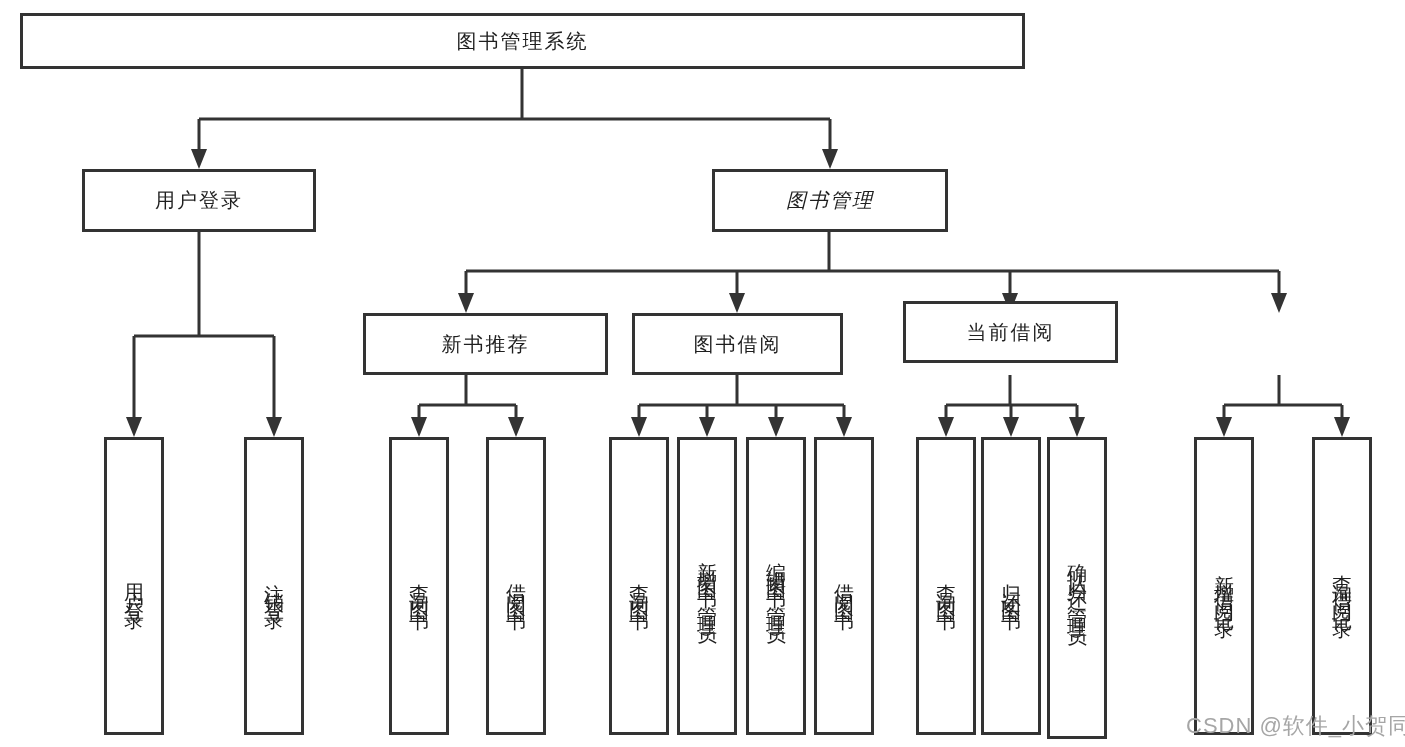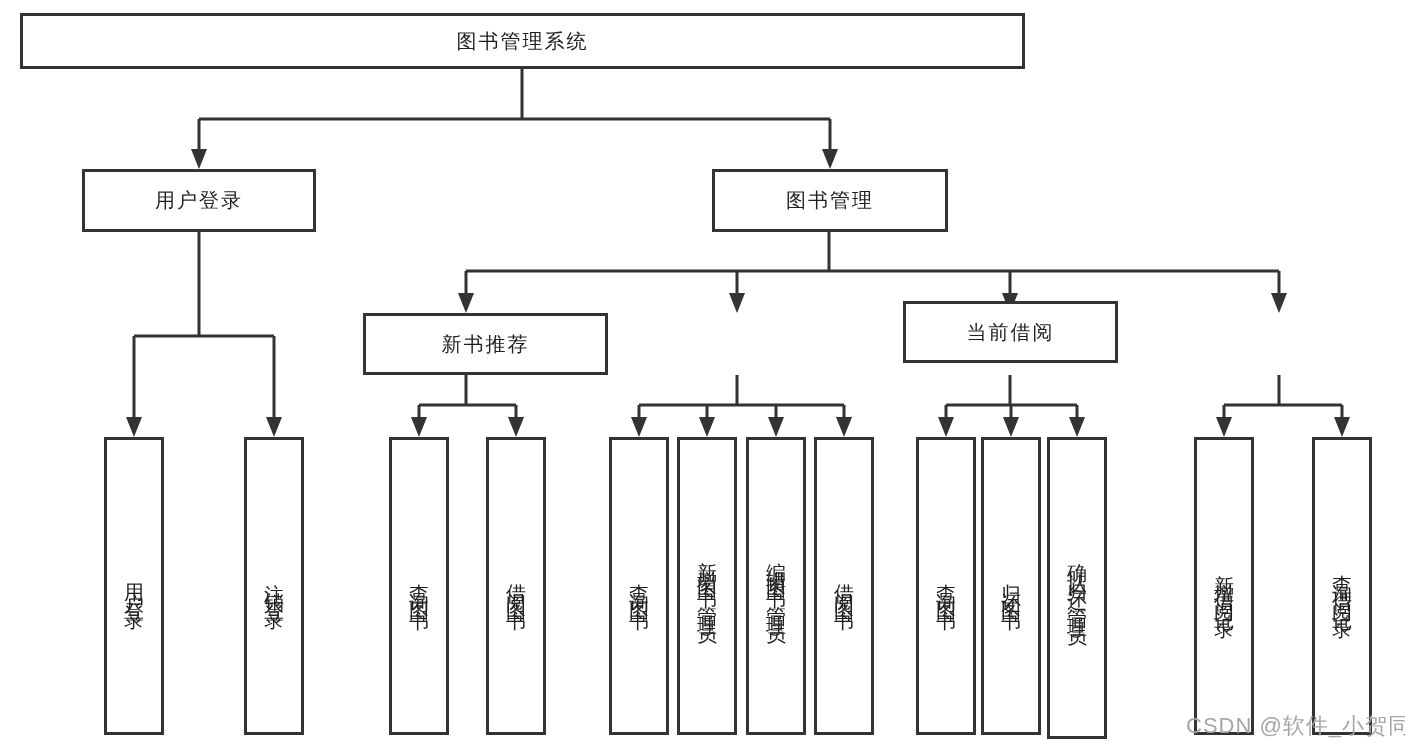--- a/index.html
+++ b/index.html
@@ -75,26 +75,29 @@
     </g>
   </svg>
 
   <div class="node" style="left:20px;top:13px;width:1005px;height:56px;">
     <span class="hlabel">图书管理系统</span>
   </div>
 
   <div class="node" style="left:82px;top:169px;width:234px;height:63px;">
     <span class="hlabel">用户登录</span>
   </div>
-  <div class="node" style="left:712px;top:169px;width:236px;height:63px;">
+  <div class="node" style="left:712px;top:169px;width:236px;height:63px;font-style:italic;">
     <span class="hlabel">图书管理</span>
   </div>
 
   <div class="node" style="left:363px;top:313px;width:245px;height:62px;">
     <span class="hlabel">新书推荐</span>
+  </div>
+  <div class="node" style="left:632px;top:313px;width:211px;height:62px;">
+    <span class="hlabel">图书借阅</span>
   </div>
   <div class="node" style="left:903px;top:301px;width:215px;height:62px;">
     <span class="hlabel">当前借阅</span>
   </div>
 
   <div class="node" style="left:104px;top:437px;width:60px;height:298px;">
     <span class="vtext">用户登录</span>
   </div>
   <div class="node" style="left:244px;top:437px;width:60px;height:298px;">
     <span class="vtext">注销登录</span>

